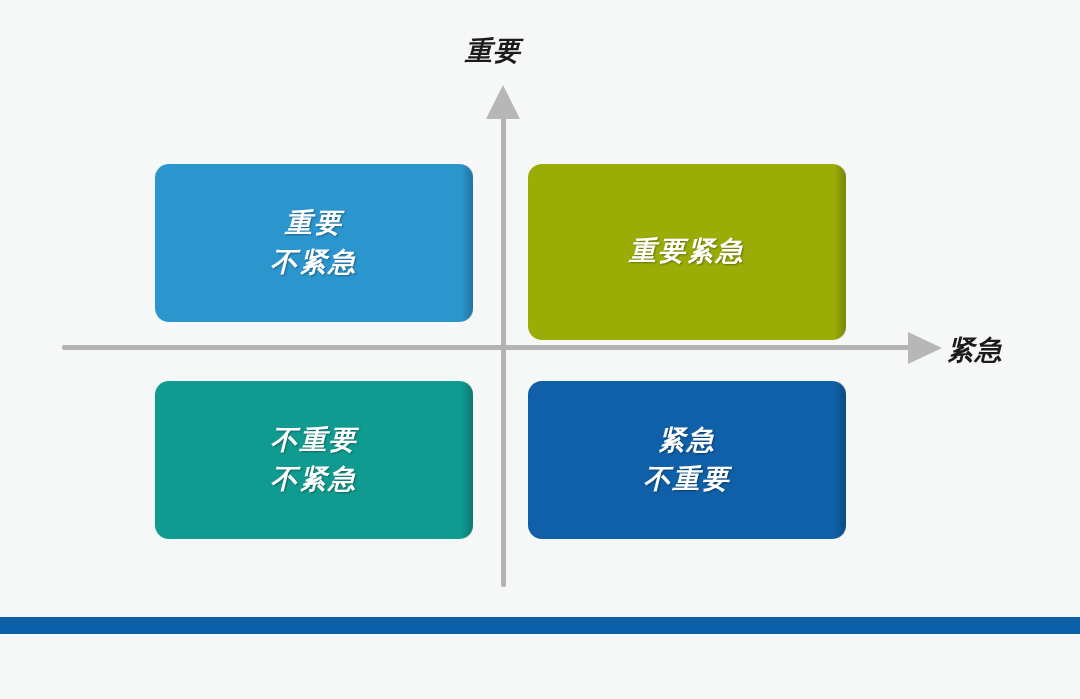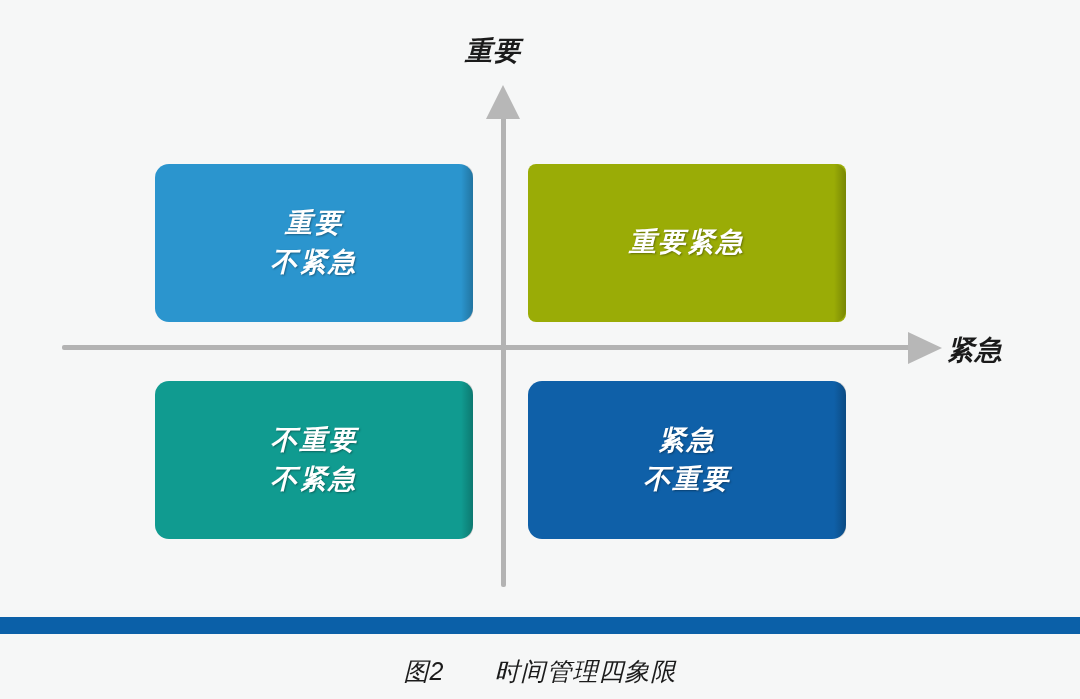--- a/index.html
+++ b/index.html
@@ -111,21 +111,21 @@
     color: #ffffff;
     font-size: 27px;
     font-weight: bold;
     line-height: 1.45;
     letter-spacing: 2px;
     text-shadow: 1px 1px 2px rgba(0,0,0,0.35);
     white-space: nowrap;
   }
 
   #quad-important-not-urgent { left: 155px; top: 164px; width: 318px; height: 158px; background: #2b95ce; }
-  #quad-important-urgent     { left: 528px; top: 164px; width: 318px; height: 158px; background: #9aac06; border-radius: 8px; }
+  #quad-important-urgent     { left: 528px; top: 164px; width: 318px; height: 176px; background: #9aac06; }
   #quad-not-important-not-urgent { left: 155px; top: 381px; width: 318px; height: 158px; background: #109b90; }
   #quad-urgent-not-important     { left: 528px; top: 381px; width: 318px; height: 158px; background: #0f60a8; }
 
   
   .bottom-rule {
     position: absolute;
     left: 0;
     top: 617px;
     width: 1080px;
     height: 17px;
@@ -175,19 +175,14 @@
   </div>
 
   <div class="quad" id="quad-urgent-not-important">
     <div class="quad-inner-bevel"></div>
     <div class="quad-label">紧急</div>
     <div class="quad-label">不重要</div>
   </div>
 
   <div class="bottom-rule"></div>
 
-  <div class="caption">
-    <span>图2</span>
-    <span class="caption-gap"></span>
-    <span>时间管理四象限</span>
-  </div>
 
 </div>
 
 </body></html>

